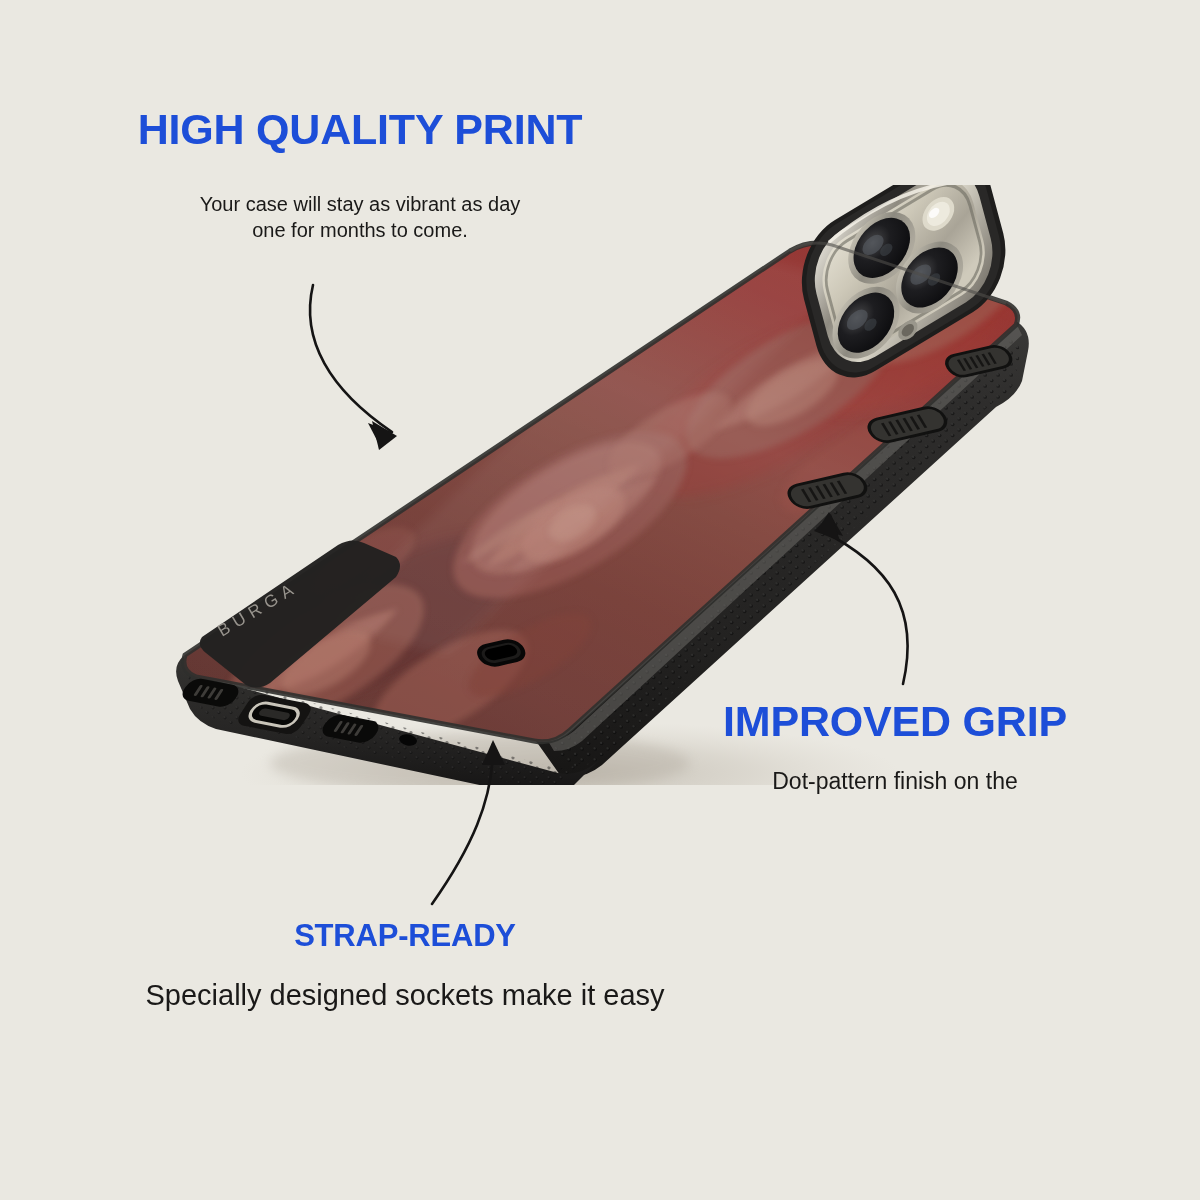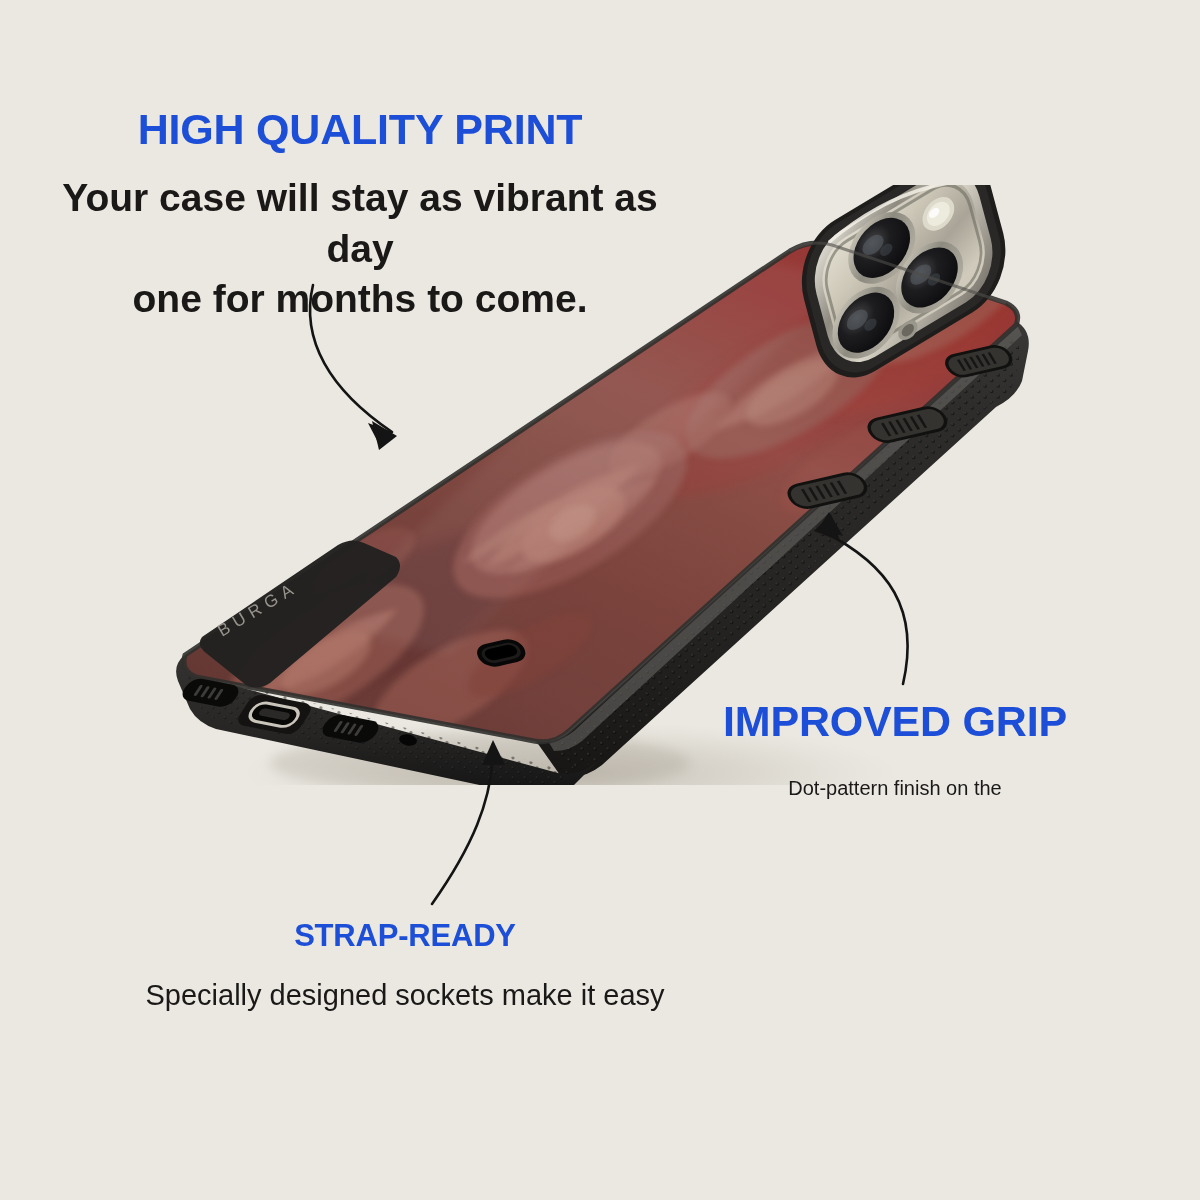--- a/index.html
+++ b/index.html
@@ -23,25 +23,25 @@
   }
   .f-body{
     font-family:"Liberation Sans",sans-serif;
     font-weight:300;
     color:#1a1918;
     line-height:1.30;
   }
 
   #feat-print{left:60px;top:108px;width:600px;}
   #feat-print .f-head{font-size:43px;}
-  #feat-print .f-body{font-size:39px;margin-top:22px;font-weight:bold;}
+  #feat-print .f-body{font-size:20px;margin-top:40px;}
 
   #feat-grip{left:660px;top:700px;width:470px;}
   #feat-grip .f-head{font-size:43px;}
-  #feat-grip .f-body{font-size:20px;margin-top:32px;}
+  #feat-grip .f-body{font-size:23px;margin-top:24px;}
 
   #feat-strap{left:80px;top:920px;width:650px;}
   #feat-strap .f-head{font-size:31px;}
   #feat-strap .f-body{font-size:29px;margin-top:26px;}
 
   
   .ovl{position:absolute;left:0;top:0;width:1200px;height:1200px;pointer-events:none;}
 
   
   #phone-wrap{

